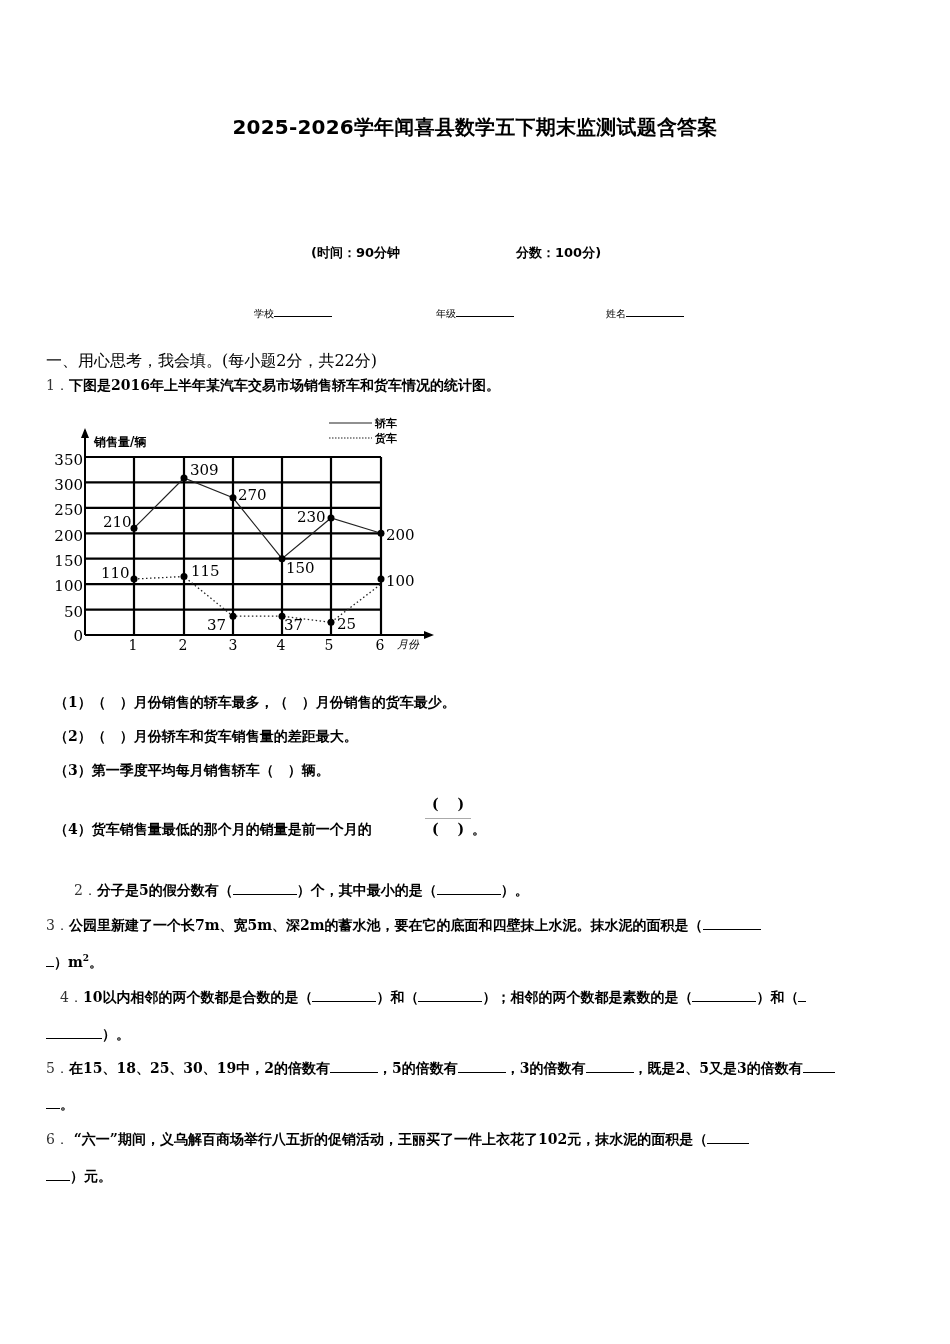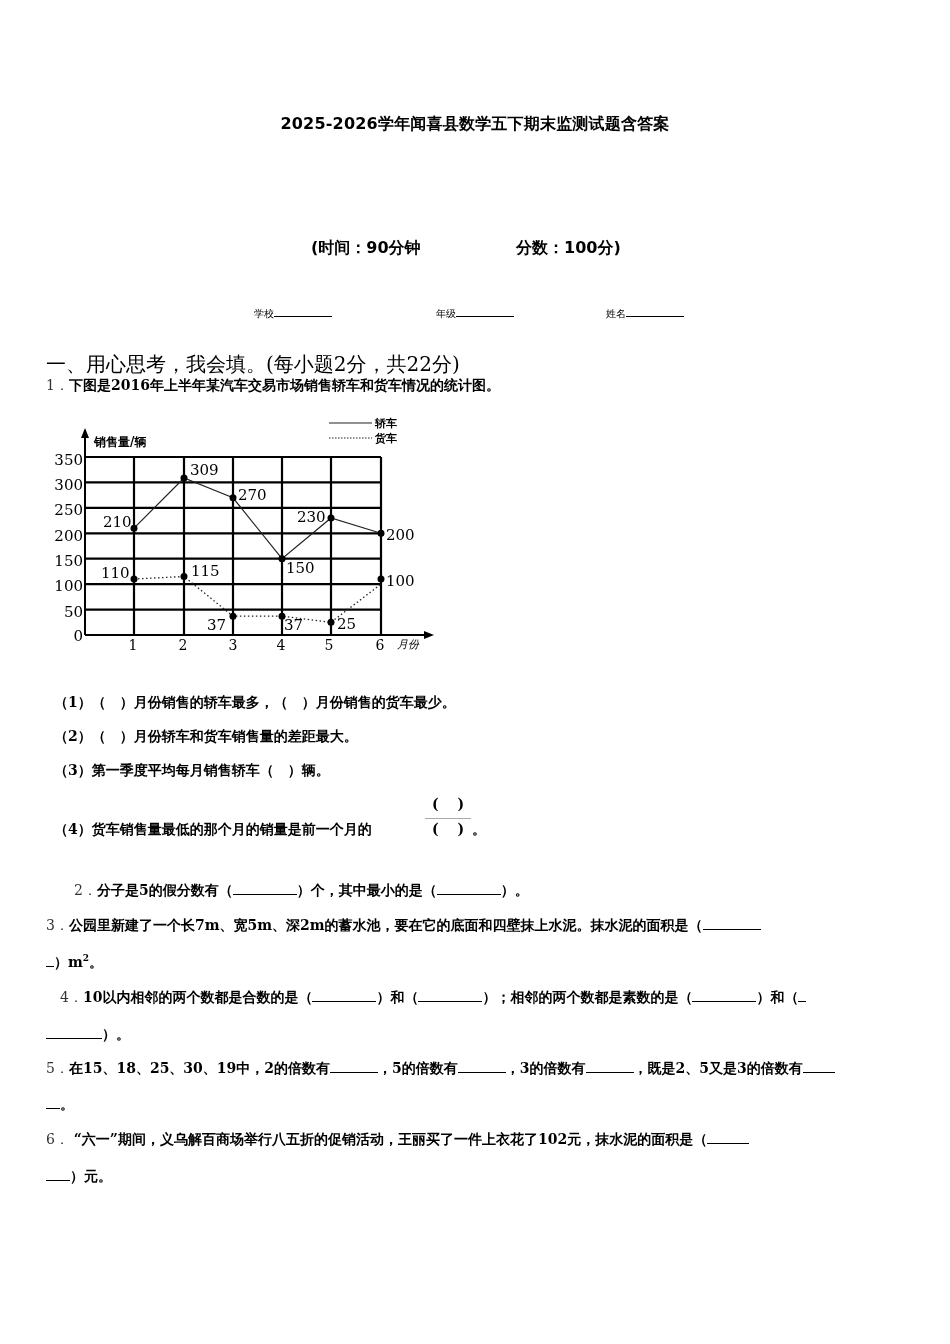--- a/index.html
+++ b/index.html
@@ -1,28 +1,28 @@
 <!DOCTYPE html>
 <html><head>
 <meta charset="utf-8">
 <style>
   html, body { margin:0; padding:0; background:#ffffff; }
   body { width:950px; height:1344px; position:relative; overflow:hidden;
          font-family:"DejaVu Serif","Liberation Serif",serif; color:#000; }
   .abs { position:absolute; white-space:nowrap; }
   .title { left:0; width:950px; top:114px; text-align:center;
            font-family:"DejaVu Sans","Liberation Sans",sans-serif;
-           font-weight:bold; font-size:16px; letter-spacing:0.2px; }
-  .sub { top:238px; font-family:"DejaVu Sans","Liberation Sans",sans-serif;
-         font-weight:bold; font-size:16px; }
+           font-weight:bold; font-size:20px; letter-spacing:0.2px; }
+  .sub { top:244px; font-family:"DejaVu Sans","Liberation Sans",sans-serif;
+         font-weight:bold; font-size:13px; }
   .info { top:302px; font-family:"DejaVu Sans","Liberation Sans",sans-serif; font-size:10px; }
   .blank-line { display:inline-block; border-bottom:1px solid #000; height:14px; vertical-align:baseline; }
   .txt { font-size:14px; font-weight:bold; }
   .qnum { font-weight:normal; color:#333; }
-  .section { top:351px; font-size:20px; }
+  .section { top:351px; font-size:16px; }
   .frac { position:absolute; left:425px; top:796px; width:46px; font-size:14px; font-weight:bold; }
   .frac .num, .frac .den { text-align:center; height:20px; }
   .frac .bar { border-top:1.5px solid #aaa; margin:2px 0; }
   svg text { font-family:"DejaVu Serif","Liberation Serif",serif; }
 </style>
 </head>
 <body>
 
 <div class="abs title">2025-2026学年闻喜县数学五下期末监测试题含答案</div>
 

